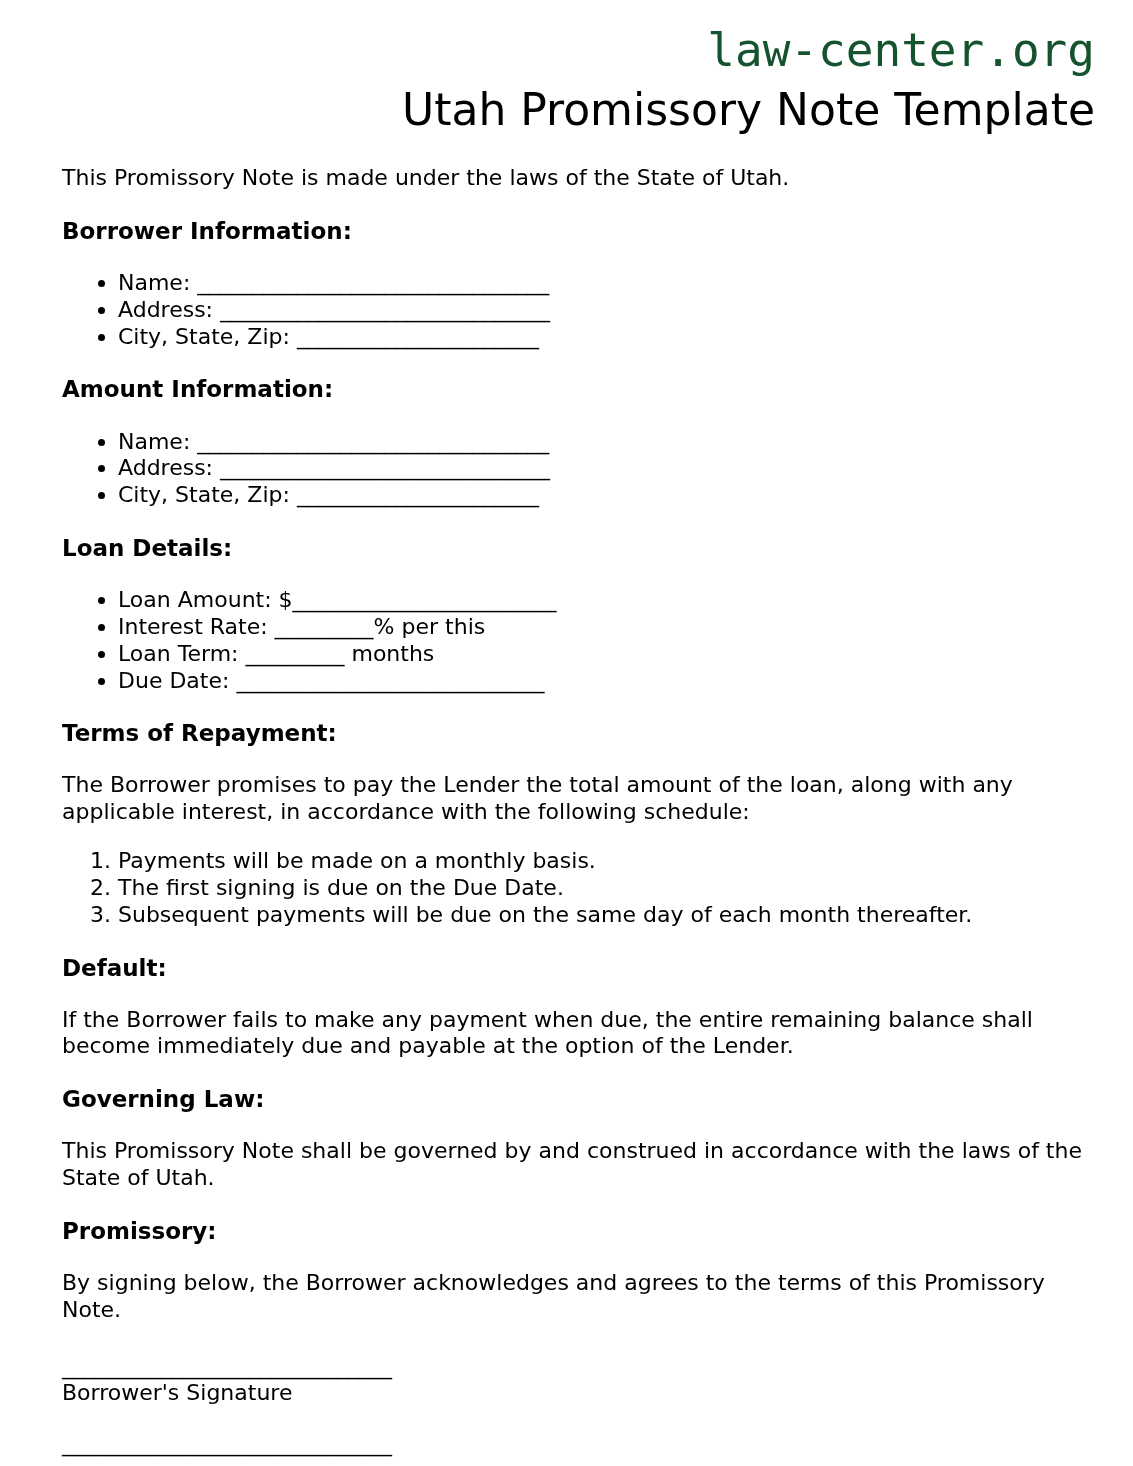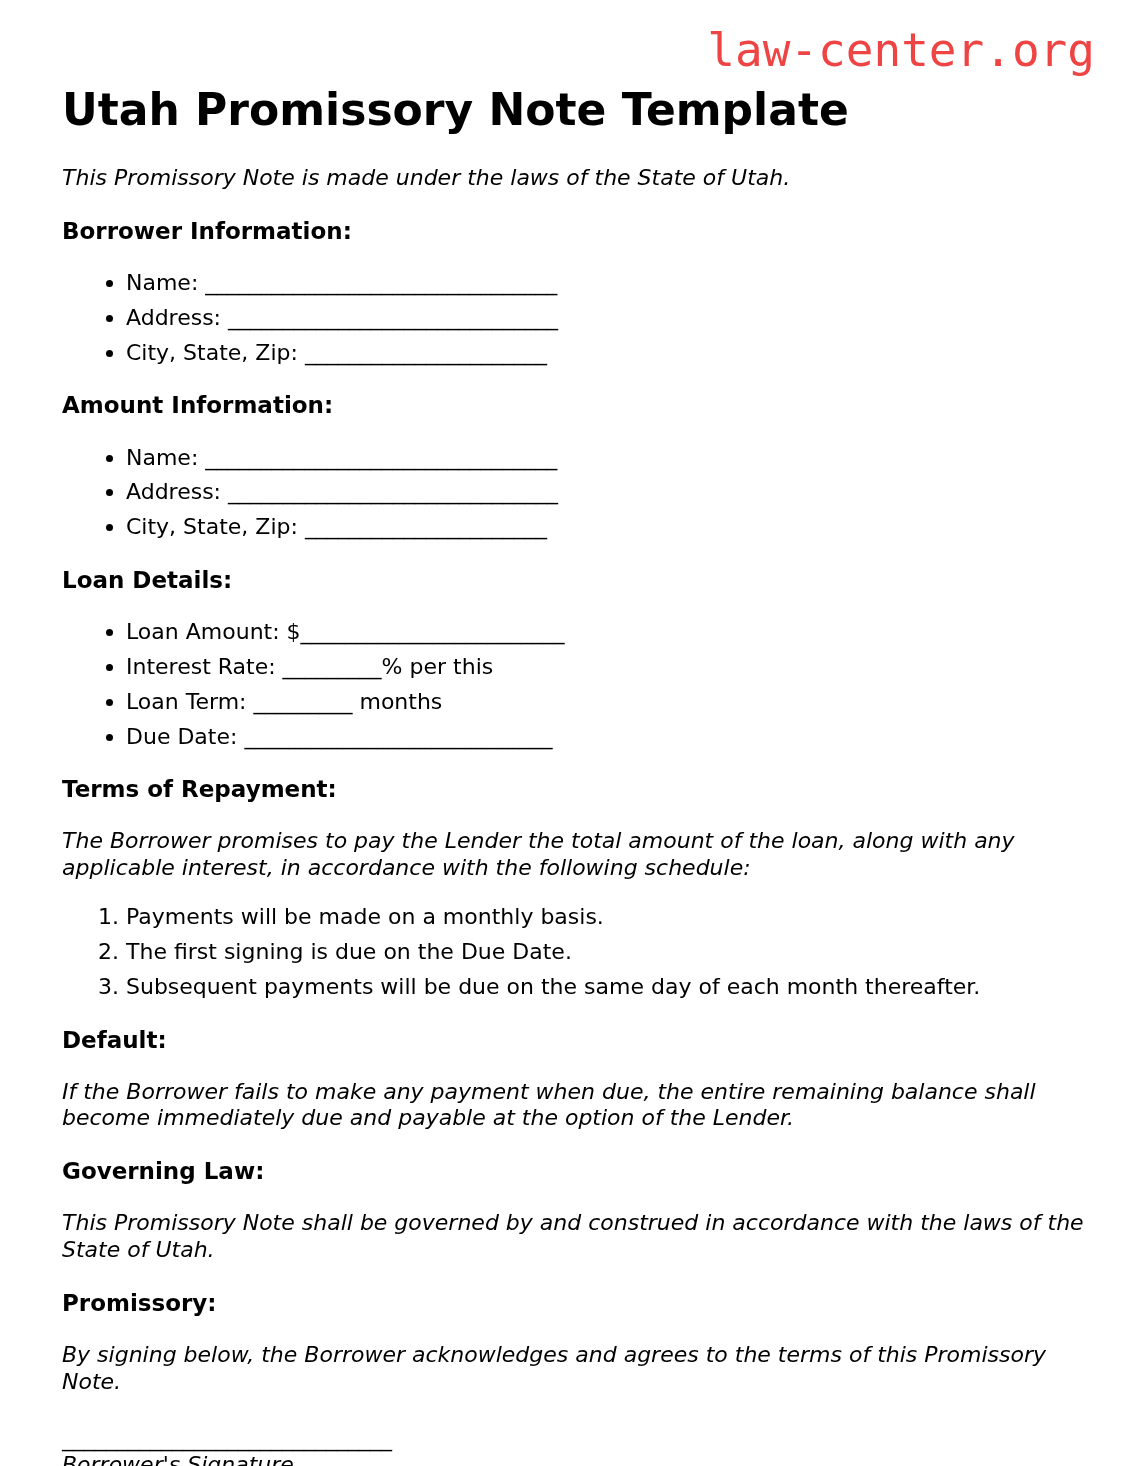--- a/index.html
+++ b/index.html
@@ -12,41 +12,42 @@
     background: #ffffff;
     color: #000000;
     font-family: "DejaVu Sans", sans-serif;
     font-size: 22px;
     line-height: 1.22;
   }
   .logo {
     font-family: "DejaVu Sans Mono", monospace;
     font-size: 46px;
     line-height: 1.05;
-    color: #ef4444;
+    color: #14532d;
     text-align: right;
     white-space: nowrap;
   }
   h1 {
     font-size: 44px;
     line-height: 1.2;
-    margin: 10px 0 28px 0;
-    font-weight: bold;
+    margin: 10px 0 28px 17px;
+    font-weight: normal;
+    text-align: right;
   }
   h3 {
     font-size: 23px;
     margin: 25px 0;
     font-weight: bold;
   }
-  p { margin: 22px 0; font-style: italic; }
+  p { margin: 22px 0; }
   ul, ol {
     margin: 22px 0;
     padding-left: 56px;
   }
-  li { margin: 8px; padding: 0; }
+  li { margin: 0; padding: 0; }
   .sig-block { margin: 30px 0 10px 0; }
   .sig-block + .sig-block { margin-top: 24px; }
   .sig-line { white-space: nowrap; }
 </style>
 </head>
 <body>
 
 <div class="logo">law-center.org</div>
 
 <h1>Utah Promissory Note Template</h1>

